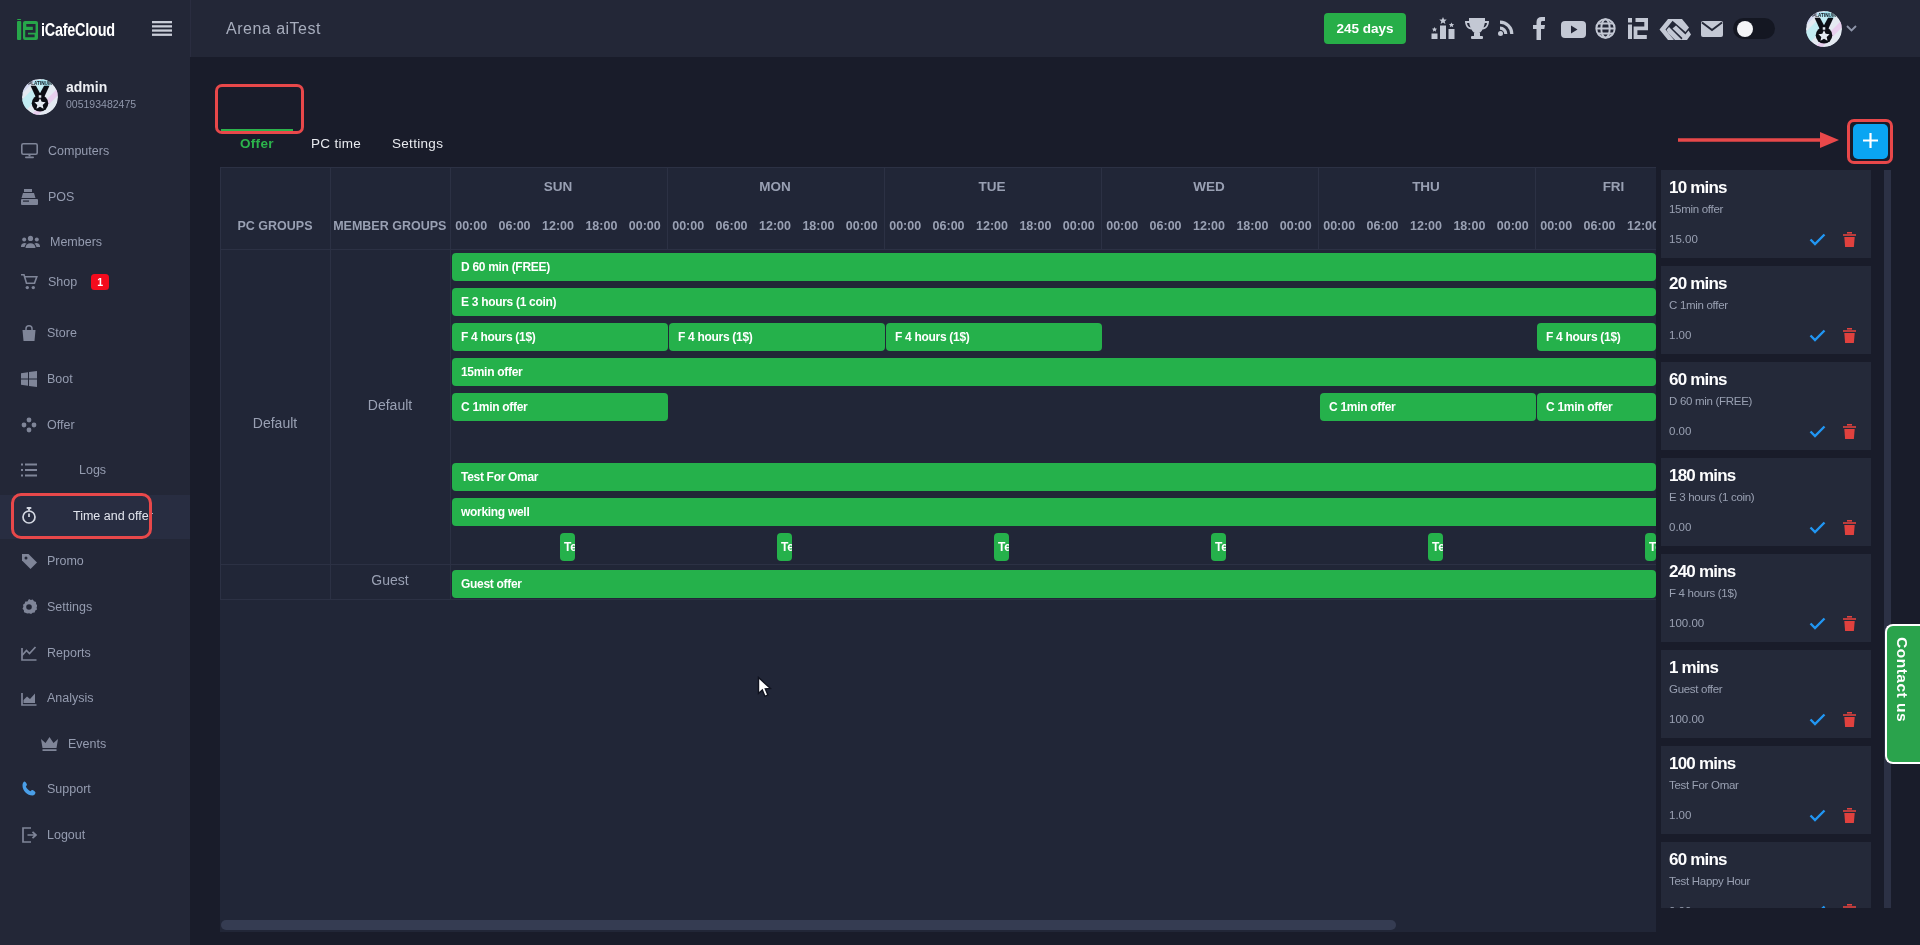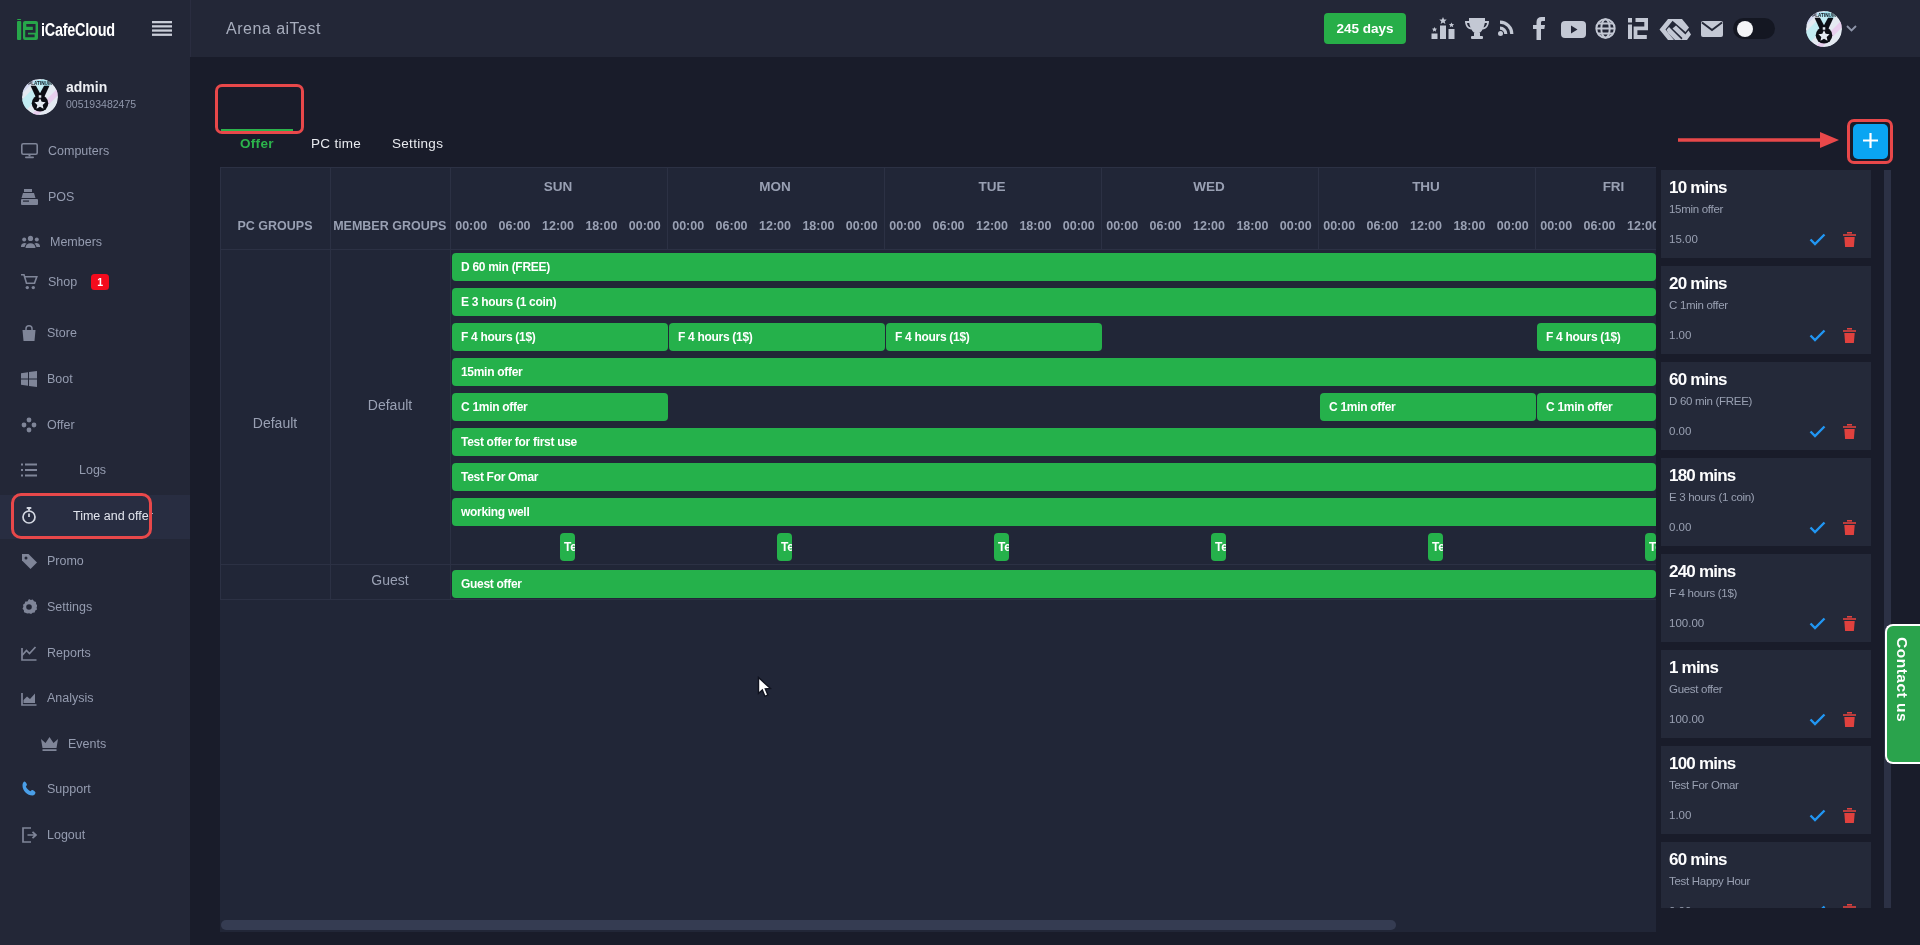--- a/index.html
+++ b/index.html
@@ -346,21 +346,20 @@
 <div class="bar" style="left:232.0px;top:86.0px;width:1204.0px;">D 60 min (FREE)</div>
 <div class="bar" style="left:232.0px;top:121.0px;width:1204.0px;">E 3 hours (1 coin)</div>
 <div class="bar" style="left:232.0px;top:156.0px;width:216.0px;">F 4 hours (1$)</div>
 <div class="bar" style="left:449.0px;top:156.0px;width:216.0px;">F 4 hours (1$)</div>
 <div class="bar" style="left:666.0px;top:156.0px;width:216.0px;">F 4 hours (1$)</div>
 <div class="bar" style="left:1317.0px;top:156.0px;width:119.0px;">F 4 hours (1$)</div>
 <div class="bar" style="left:232.0px;top:191.0px;width:1204.0px;">15min offer</div>
 <div class="bar" style="left:232.0px;top:226.0px;width:216.0px;">C 1min offer</div>
 <div class="bar" style="left:1100.0px;top:226.0px;width:216.0px;">C 1min offer</div>
 <div class="bar" style="left:1317.0px;top:226.0px;width:119.0px;">C 1min offer</div>
-<div class="bar" style="left:232.0px;top:261.0px;width:1204.0px;">Test offer for first use</div>
 <div class="bar" style="left:232.0px;top:296.0px;width:1204.0px;">Test For Omar</div>
 <div class="bar" style="left:232.0px;top:331.0px;width:1324px;">working well</div>
 <div class="bar tiny" style="left:340.0px;top:366.0px;width:15.0px;">Te</div>
 <div class="bar tiny" style="left:557.0px;top:366.0px;width:15.0px;">Te</div>
 <div class="bar tiny" style="left:774.0px;top:366.0px;width:15.0px;">Te</div>
 <div class="bar tiny" style="left:991.0px;top:366.0px;width:15.0px;">Te</div>
 <div class="bar tiny" style="left:1208.0px;top:366.0px;width:15.0px;">Te</div>
 <div class="bar tiny" style="left:1425.0px;top:366.0px;width:11.0px;">Te</div>
 <div class="bar" style="left:232.0px;top:402.5px;width:1204.0px;">Guest offer</div>
 <div style="position:absolute;left:1px;top:753px;width:1175px;height:10px;background:#353c52;border-radius:5px;"></div>

